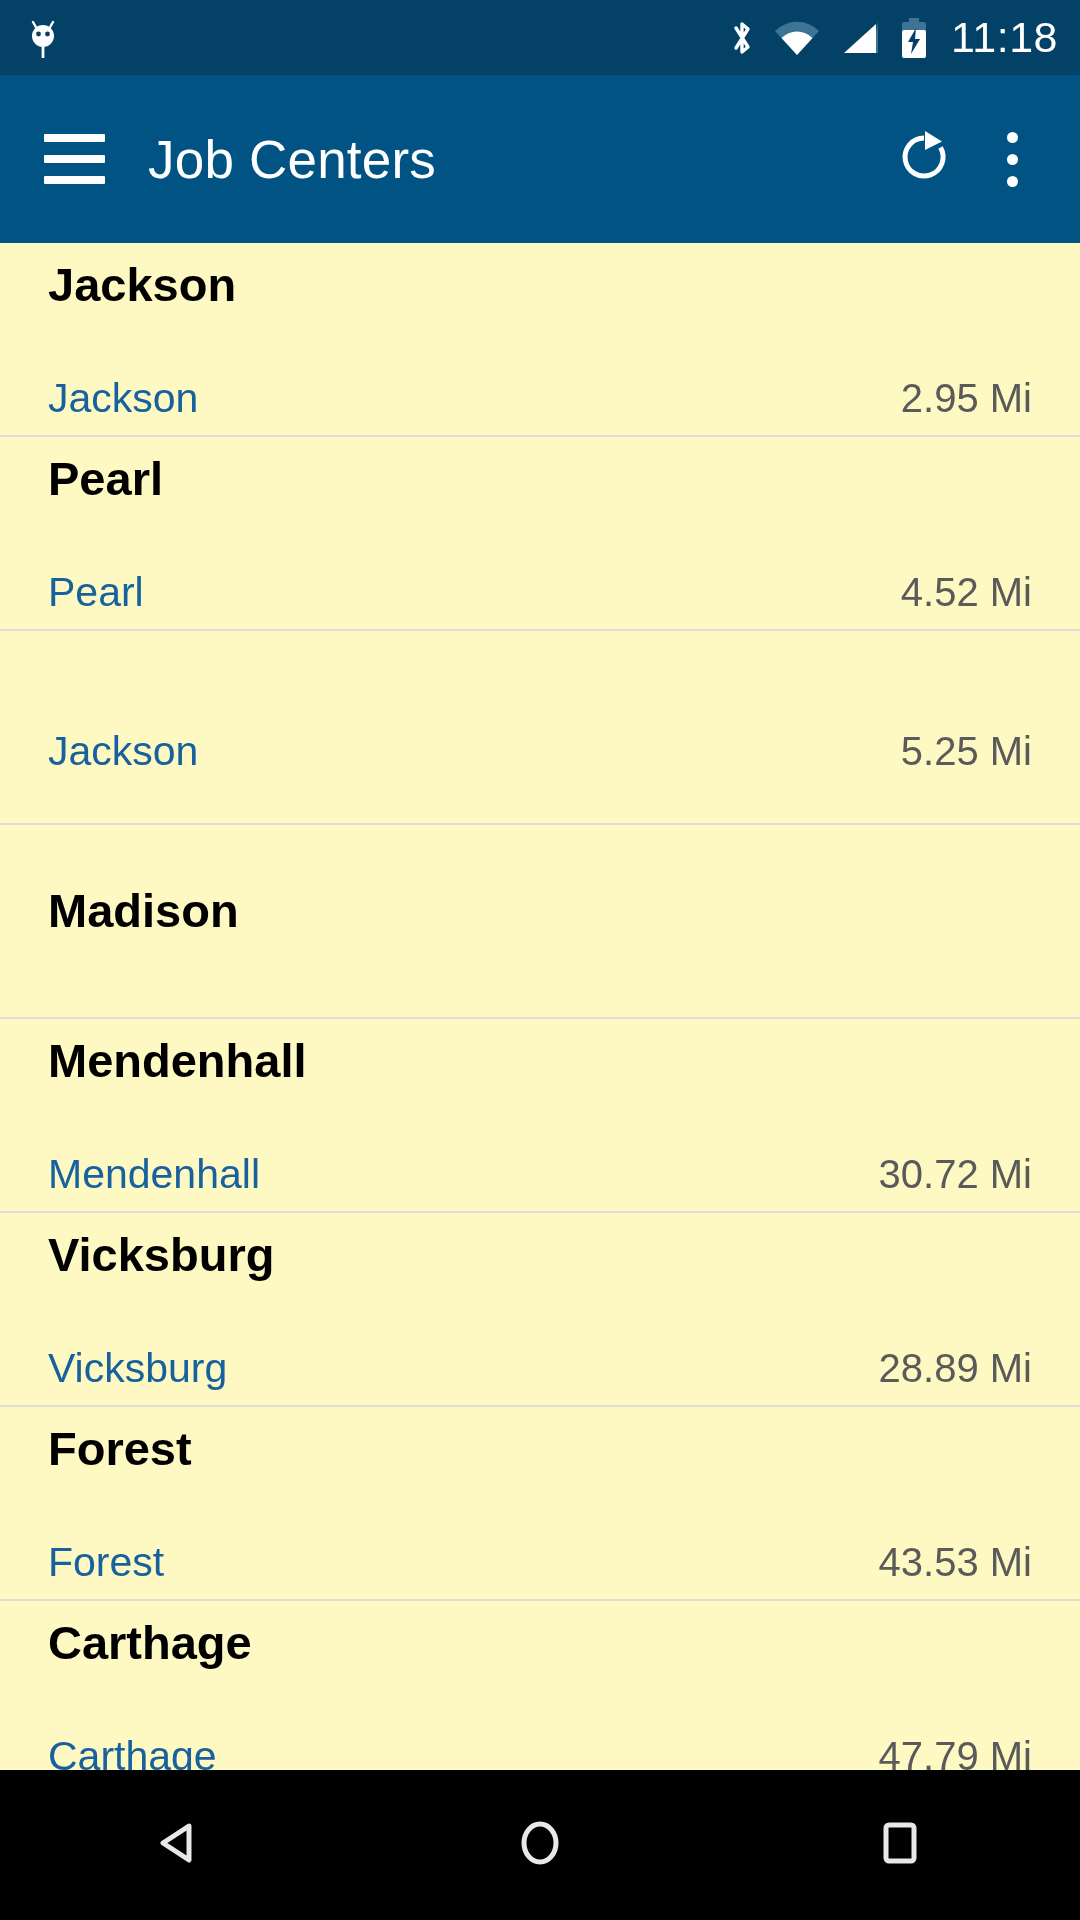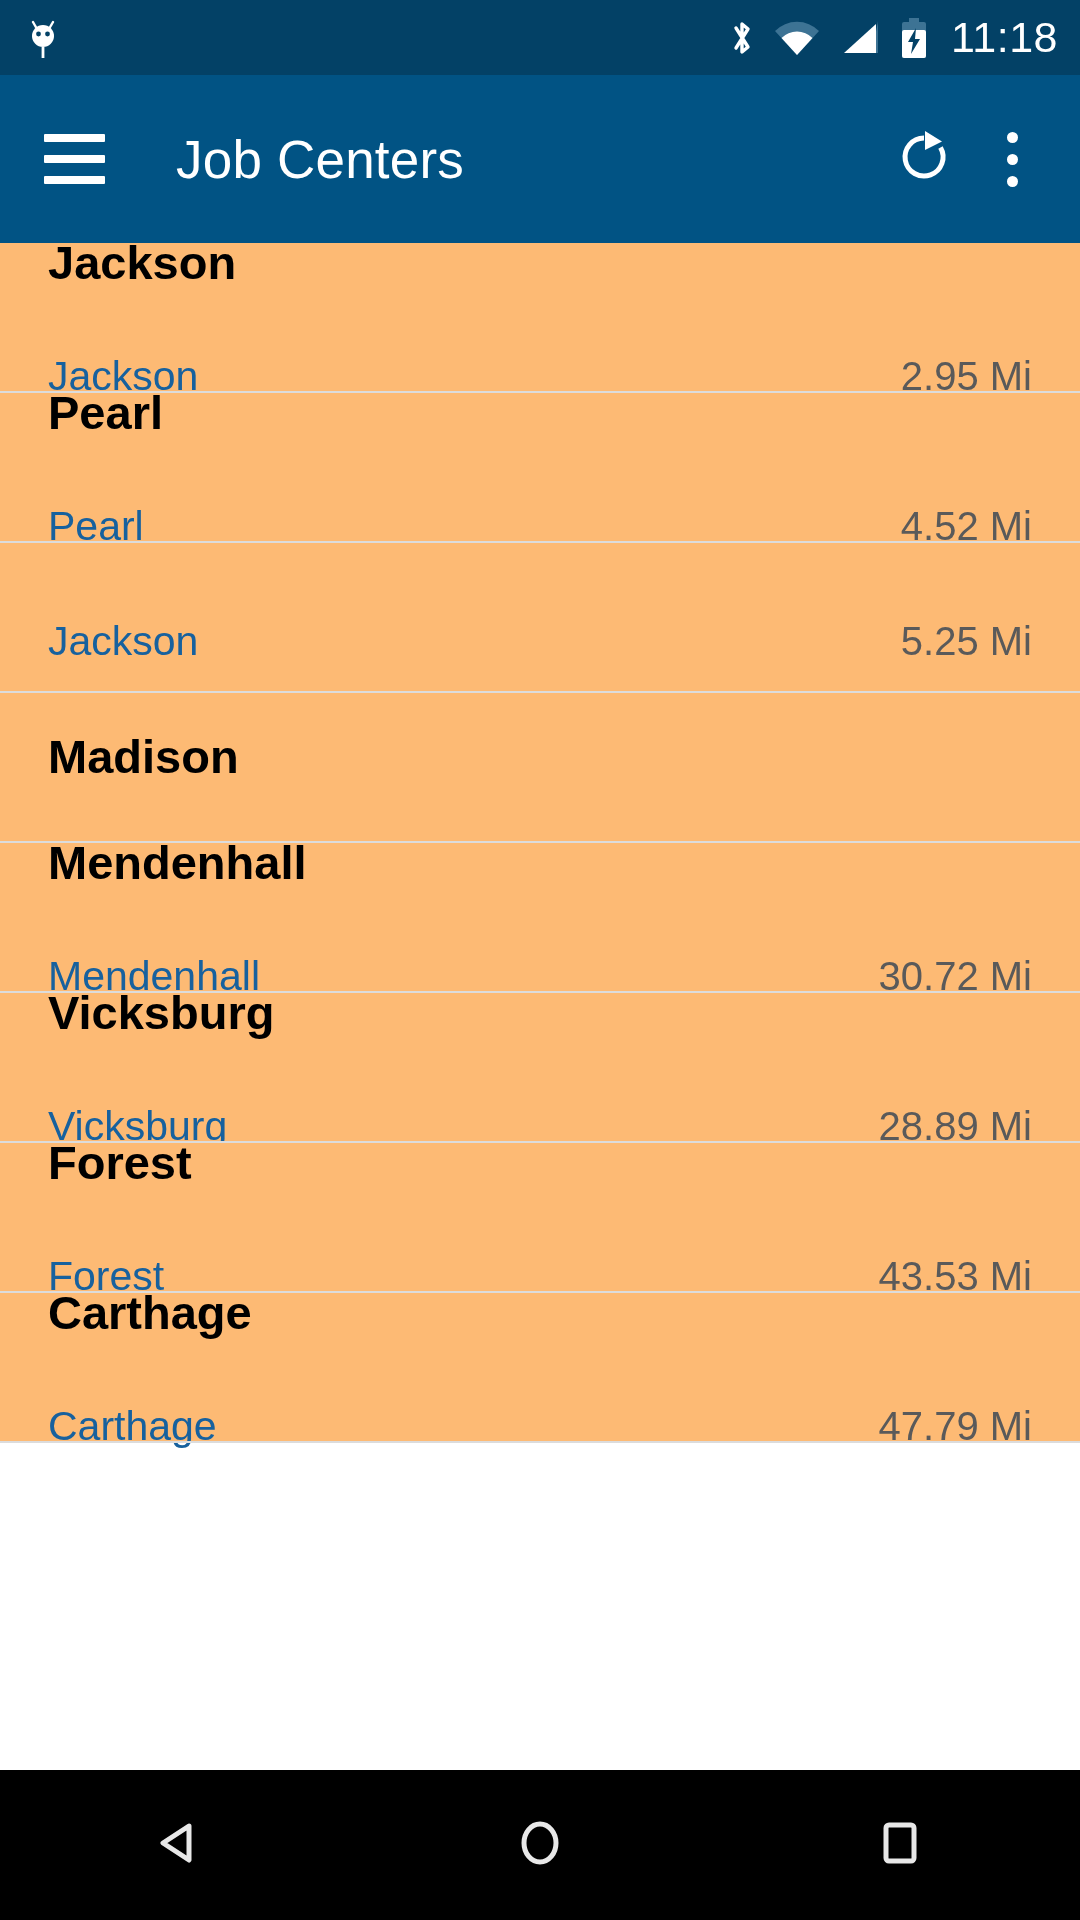--- a/index.html
+++ b/index.html
@@ -80,21 +80,21 @@
   .menu-btn .bar {
     width: 61px;
     height: 8px;
     background: #ffffff;
     border-radius: 1px;
   }
   .app-title {
     color: #ffffff;
     font-size: 53px;
     font-weight: 400;
-    margin-left: 56px;
+    margin-left: 28px;
     flex: 1 1 auto;
     white-space: nowrap;
     letter-spacing: 0.2px;
   }
   .bar-action {
     width: 96px;
     height: 96px;
     display: flex;
     align-items: center;
     justify-content: center;
@@ -120,27 +120,27 @@
   }
 
   
   .list {
     flex: 1 1 auto;
     background: #ffffff;
     overflow: hidden;
   }
   .list-item {
     position: relative;
-    height: 150px;
+    height: 194px;
     box-sizing: border-box;
     padding: 0 48px 0 48px;
     display: flex;
     flex-direction: column;
     justify-content: center;
-    background: #fdba74;
+    background: #fef9c3;
     cursor: pointer;
   }
   .list-item::after {
     content: "";
     position: absolute;
     left: 0;
     right: 0;
     bottom: 0;
     height: 2px;
     background: #dcdcdc;

